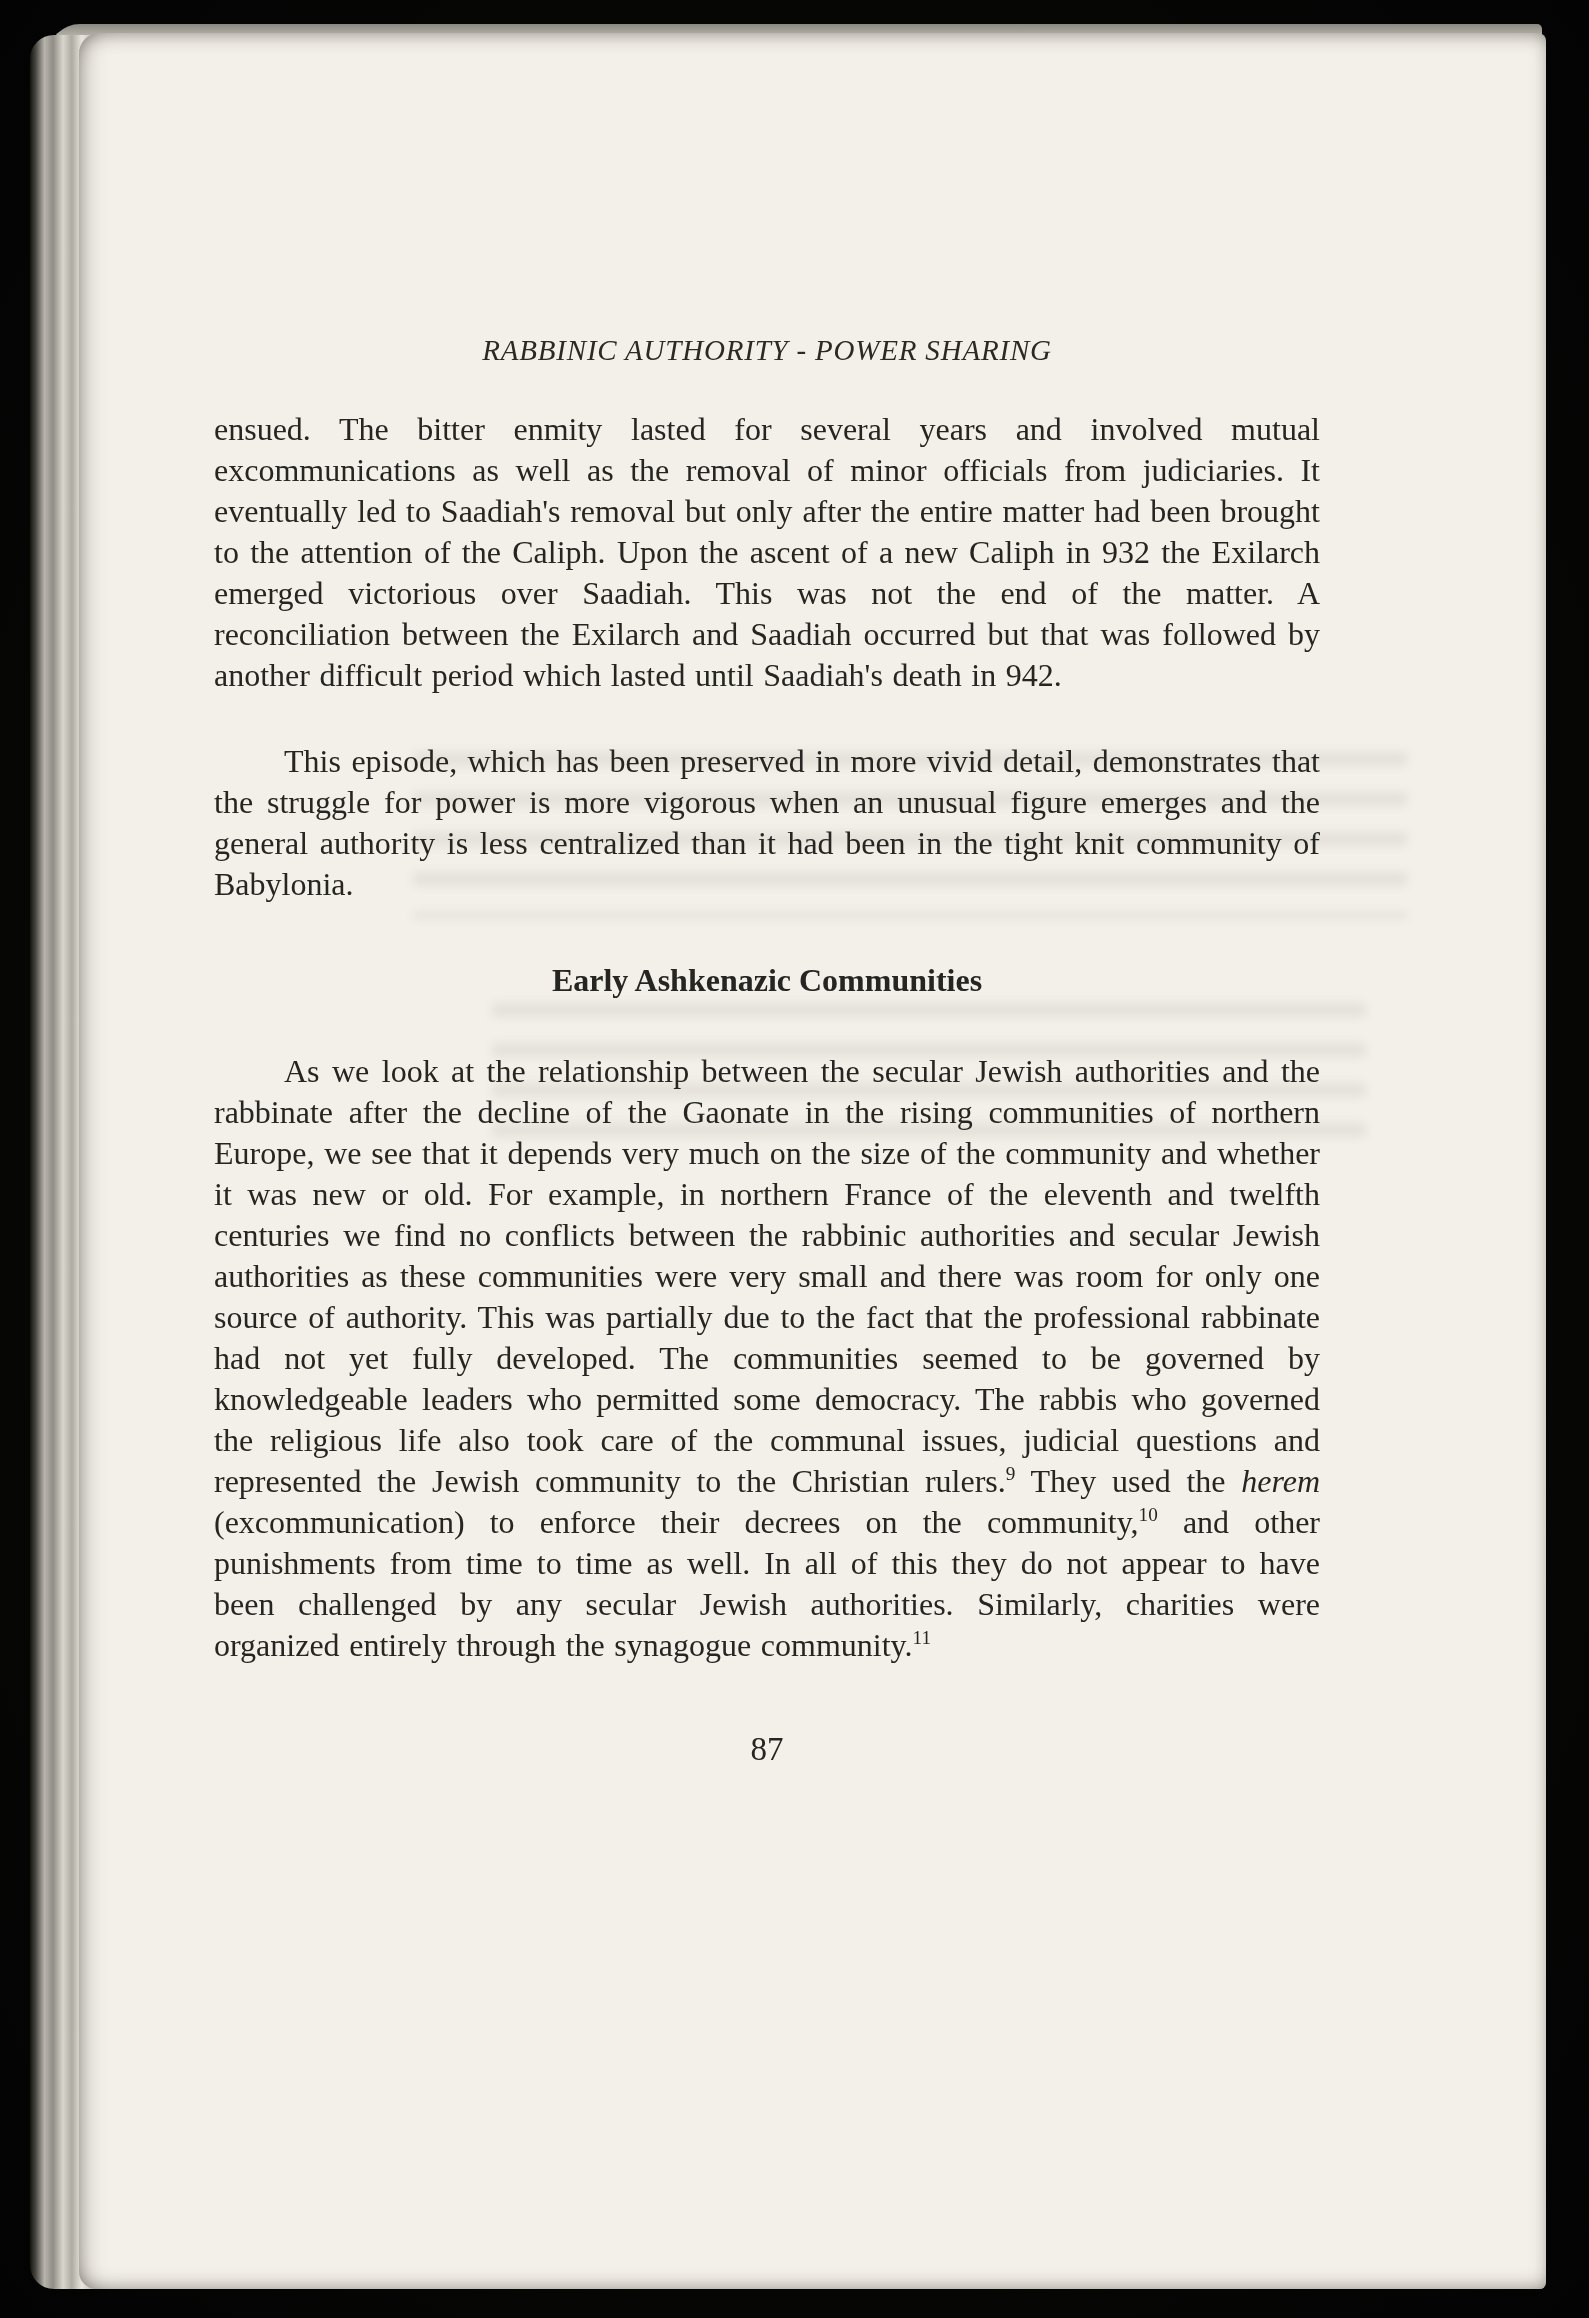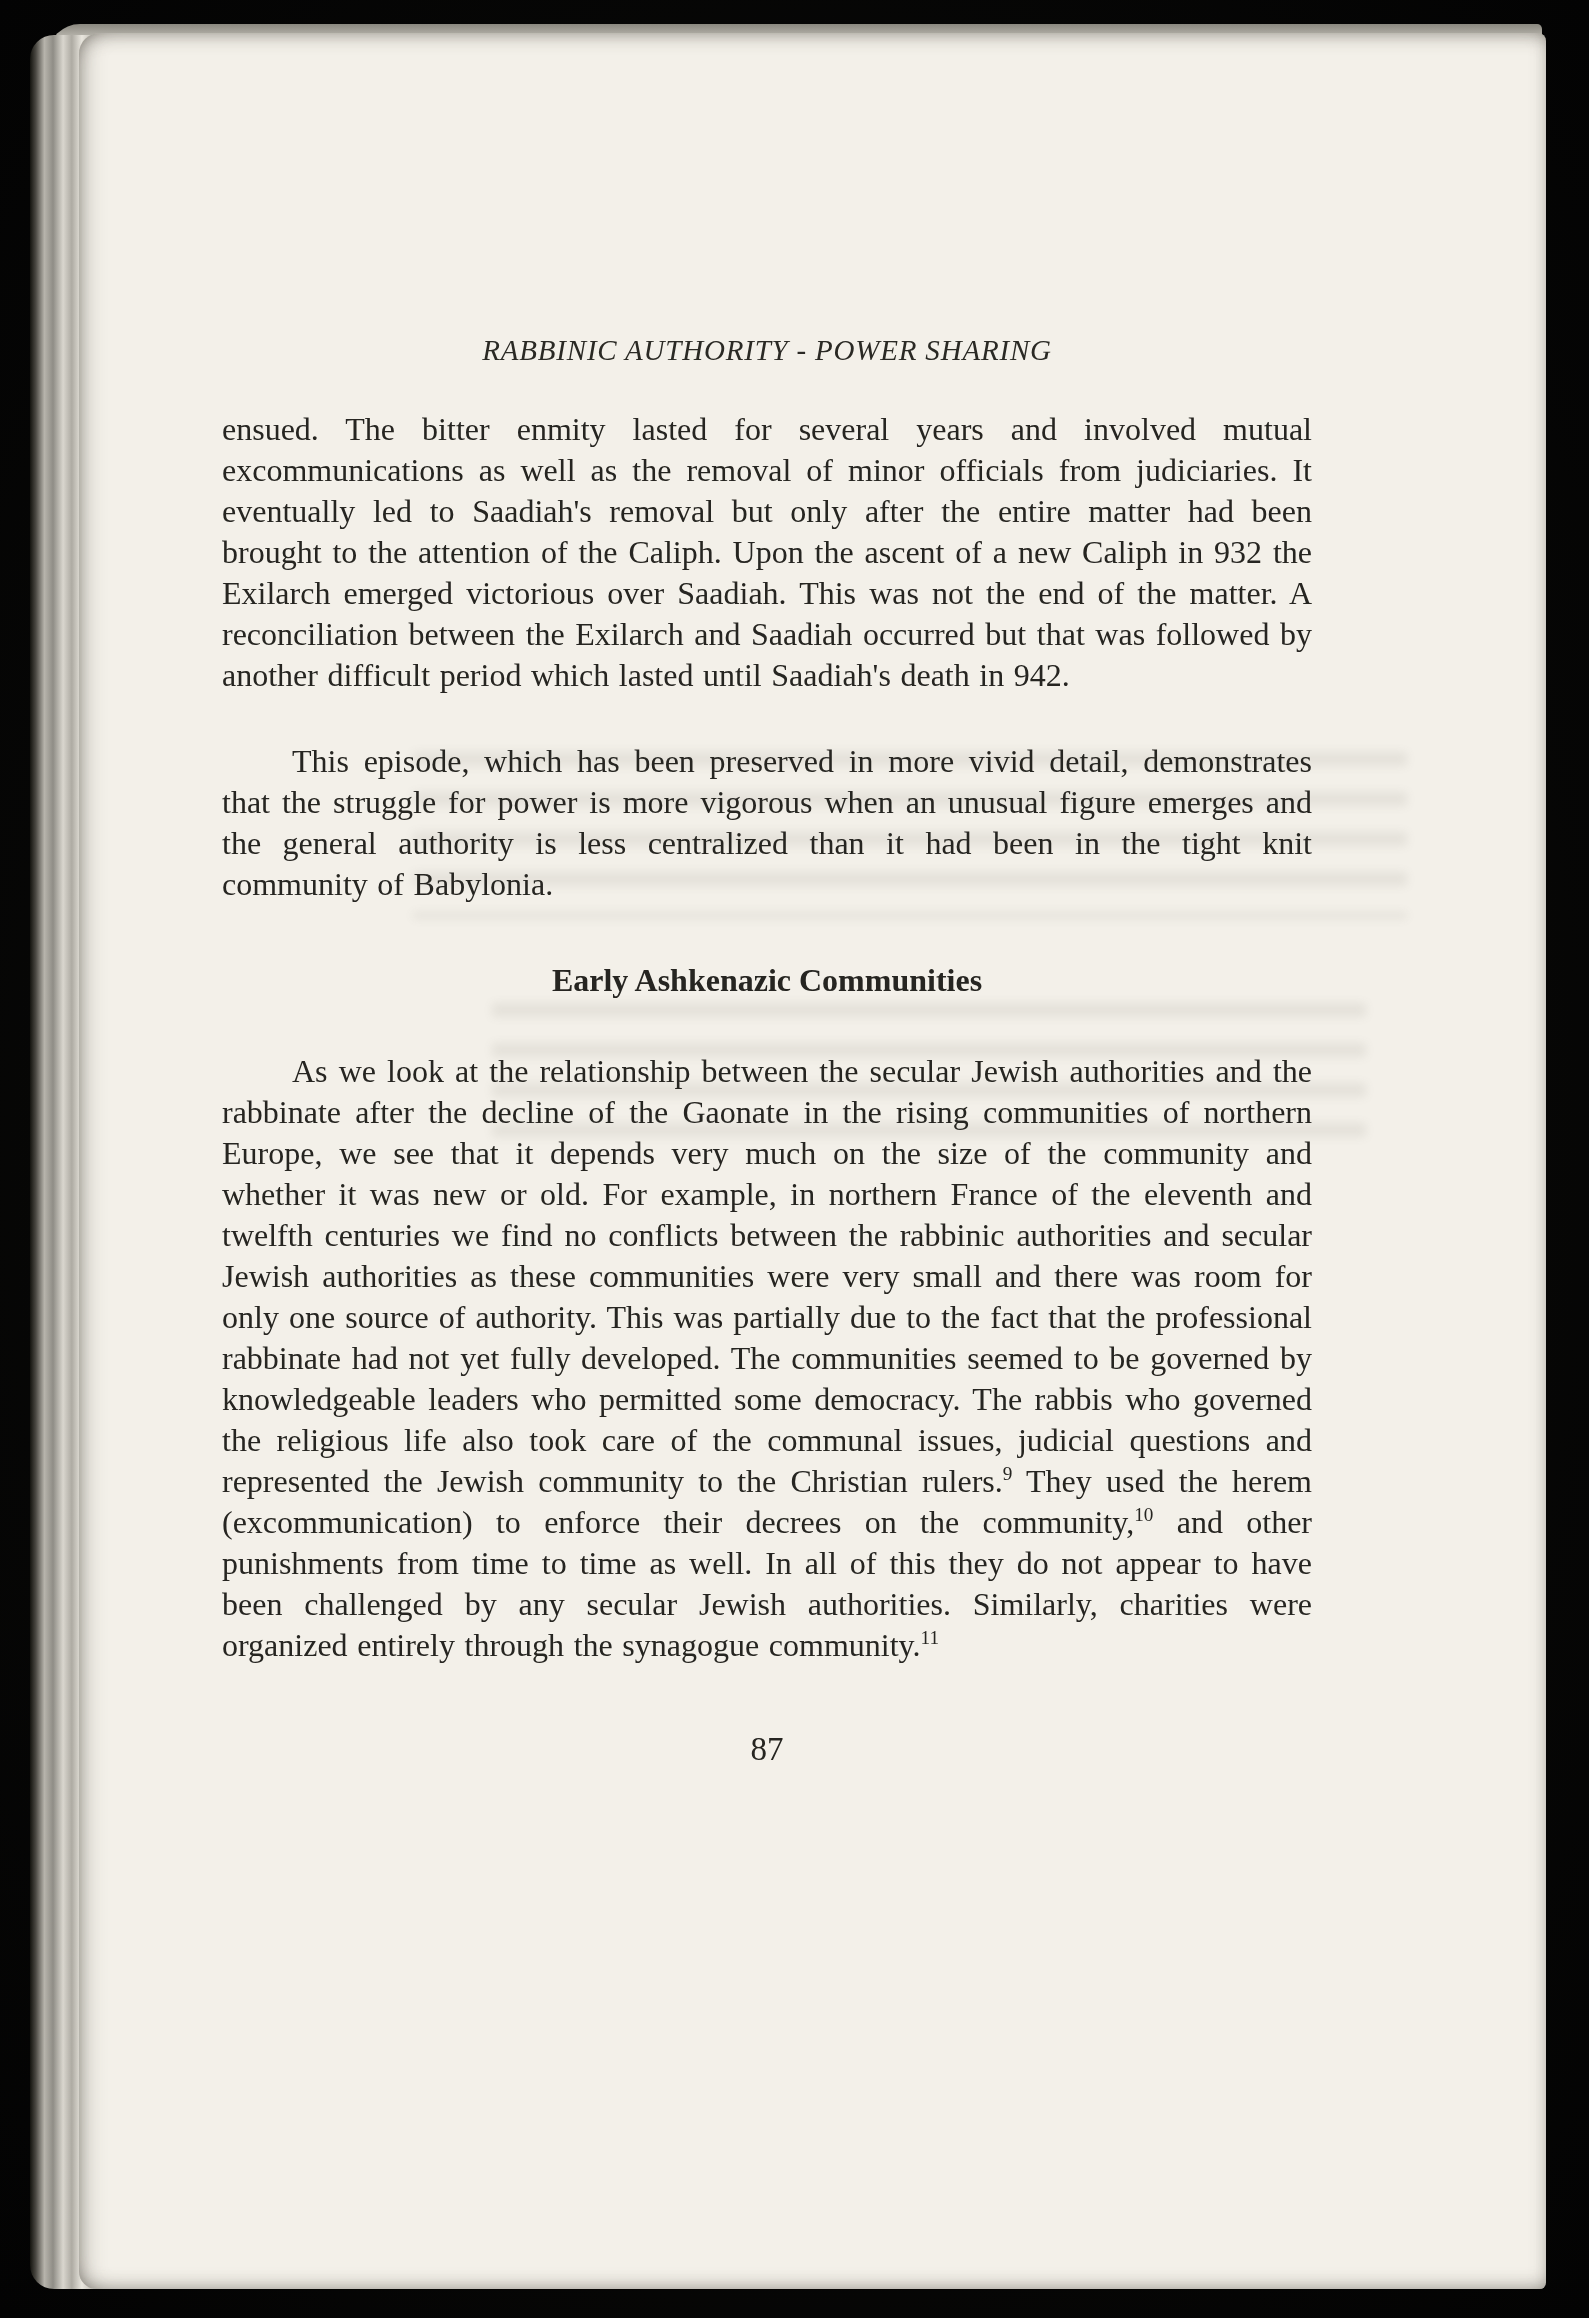--- a/index.html
+++ b/index.html
@@ -84,39 +84,39 @@
   }
   .running-header {
     text-align: center;
     font-size: 29px;
     line-height: 35px;
     letter-spacing: 0.8px;
     color: #2a2924;
     font-style: italic;
   }
   p.body {
-    margin: 8px;
+    margin: 0;
     font-size: 32px;
     line-height: 41px;
     text-align: justify;
     word-spacing: 1.6px;
     color: #262521;
   }
   p.p1 { margin-top: 41px; }
   p.p2 { margin-top: 45px; text-indent: 70px; }
   p.p3 { margin-top: 52px; text-indent: 70px; }
   .section-heading {
     margin-top: 57px;
     text-align: center;
     font-size: 32px;
     line-height: 37px;
     font-weight: bold;
     color: #262521;
   }
-  .italic { }
+  .italic { font-style: italic; }
   sup.fn {
     font-size: 0.6em;
     vertical-align: super;
     line-height: 0;
   }
   .page-number {
     margin-top: 65px;
     text-align: center;
     font-size: 33px;
     color: #262521;

